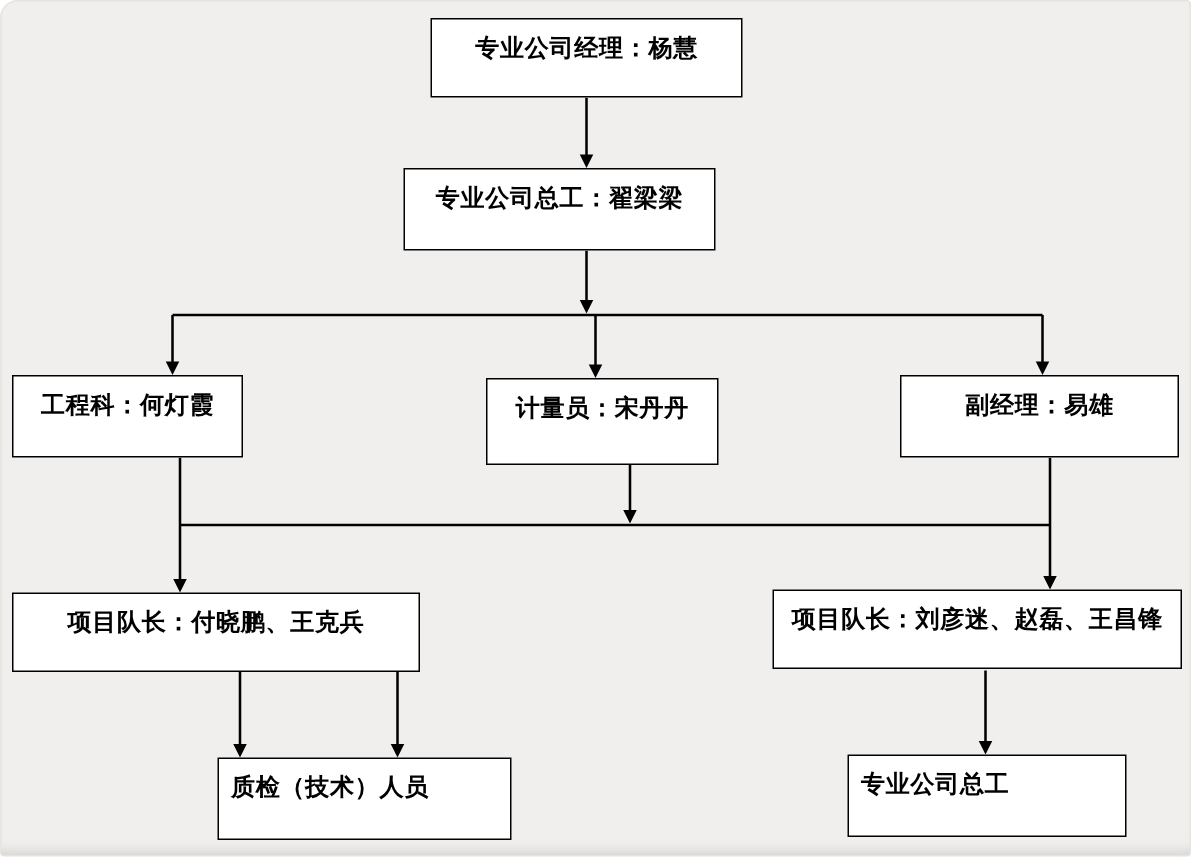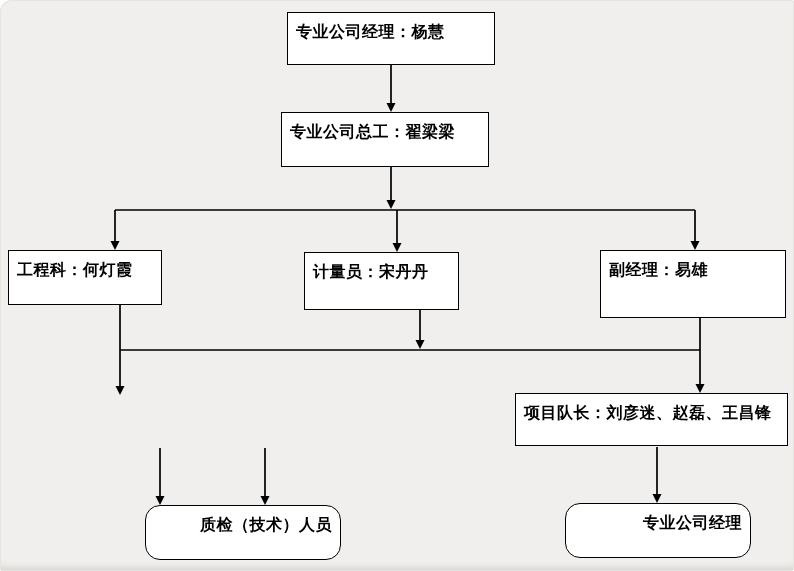--- a/index.html
+++ b/index.html
@@ -30,24 +30,24 @@
     background: #ffffff;
     border: 1.5px solid #000000;
     box-sizing: border-box;
     padding: 9px 8px 0 8px;
     font-weight: bold;
     font-size: 16px;
     line-height: 1.25;
     color: #000000;
     letter-spacing: 0.5px;
     white-space: nowrap;
+    text-align: center;
   }
   .node.center {
-    text-align: right;
-    border-radius: 15px;
+    text-align: left;
   }
 </style>
 </head>
 <body>
 
 <div class="canvas">
 
   <svg class="edges" width="794" height="571" viewBox="0 0 794 571" aria-hidden="true">
     <g stroke="#000000" stroke-width="1.7" fill="none">
 
@@ -82,42 +82,45 @@
       <polygon points="155.5,496 164.5,496 160,505"></polygon>
       <polygon points="260.5,496 269.5,496 265,505"></polygon>
       <polygon points="652.5,494 661.5,494 657,503"></polygon>
     </g>
   </svg>
 
   <div class="node" style="left:287px; top:12px;  width:208px; height:53px">
     <span>专业公司经理：杨慧</span>
   </div>
 
-  <div class="node" style="left:281px; top:112px; width:208px; height:55px">
+  <div class="node" style="left:269px; top:112px; width:208px; height:55px">
     <span>专业公司总工：翟梁梁</span>
   </div>
 
   <div class="node" style="left:8px;   top:250px; width:154px; height:55px">
     <span>工程科：何灯霞</span>
   </div>
 
-  <div class="node" style="left:304px; top:252px; width:155px; height:58px">
+  <div class="node" style="left:324px; top:252px; width:155px; height:58px">
     <span>计量员：宋丹丹</span>
   </div>
 
-  <div class="node" style="left:600px; top:250px; width:186px; height:68px">
+  <div class="node" style="left:600px; top:250px; width:186px; height:55px">
     <span>副经理：易雄</span>
   </div>
 
+  <div class="node" style="left:8px;   top:395px; width:272px; height:53px">
+    <span>项目队长：付晓鹏、王克兵</span>
+  </div>
 
   <div class="node" style="left:515px; top:393px; width:273px; height:53px">
     <span>项目队长：刘彦迷、赵磊、王昌锋</span>
   </div>
 
   <div class="node center" style="left:145px; top:505px; width:196px; height:55px">
     <span>质检（技术）人员</span>
   </div>
 
   <div class="node center" style="left:565px; top:503px; width:186px; height:55px">
-    <span>专业公司经理</span>
+    <span>专业公司总工</span>
   </div>
 
 </div>
 
 </body></html>

